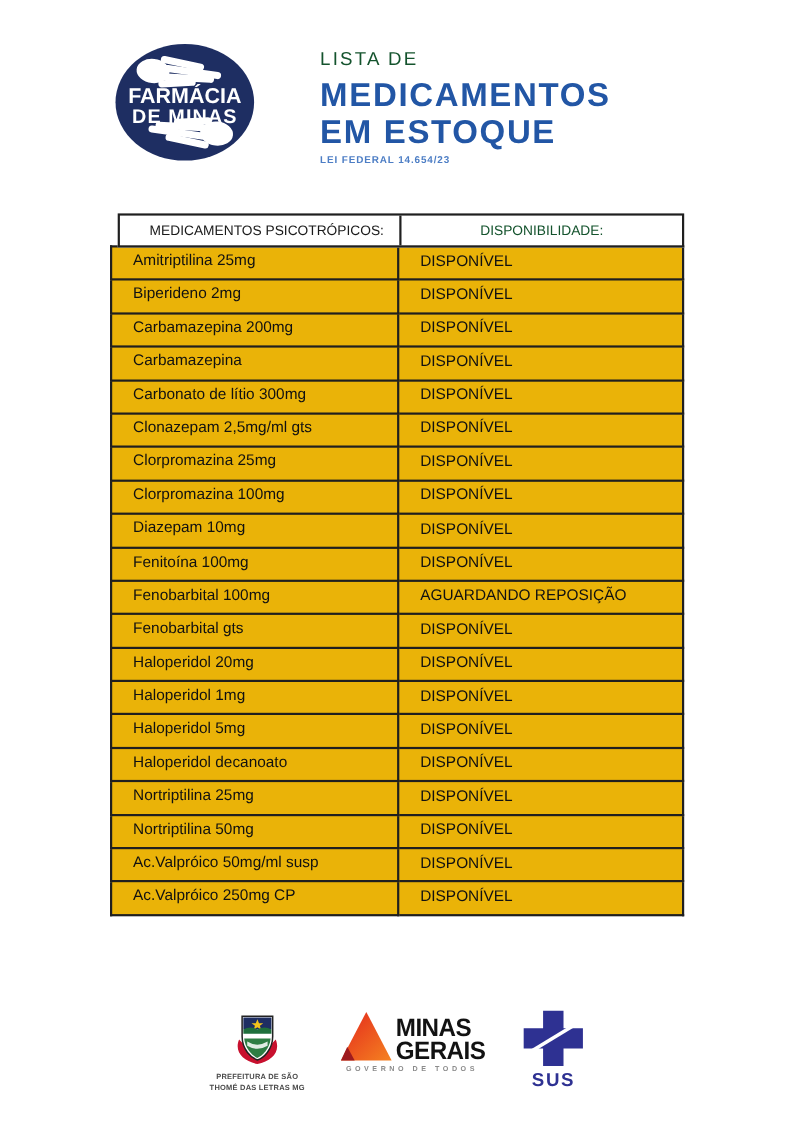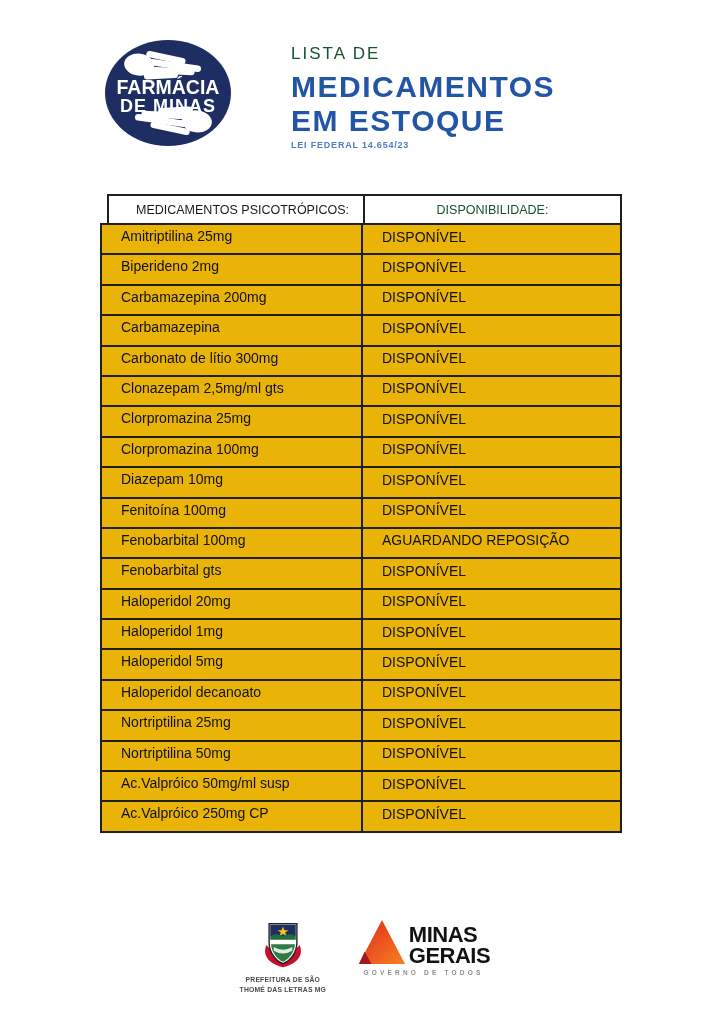--- a/index.html
+++ b/index.html
@@ -318,15 +318,22 @@
           <polygon points="2,48 15,48 8,35" fill="#9e1b1f"></polygon>
         </svg>
         <div class="minas-words">
           <div>MINAS</div>
           <div>GERAIS</div>
         </div>
       </div>
       <div class="minas-tagline">GOVERNO DE TODOS</div>
     </div>
 
+    <div class="sus-block">
+      <svg viewBox="0 0 64 56" width="62" height="52">
+        <path d="M22,1 h20 v17 h19 v20 h-19 v17 h-20 v-17 h-19 v-20 h19 z" fill="#2e3192"></path>
+        <line x1="8" y1="42" x2="56" y2="13" stroke="#ffffff" stroke-width="3.5"></line>
+      </svg>
+      <div class="sus-label">SUS</div>
+    </div>
 
   </div>
 </div>
 
 </body></html>

